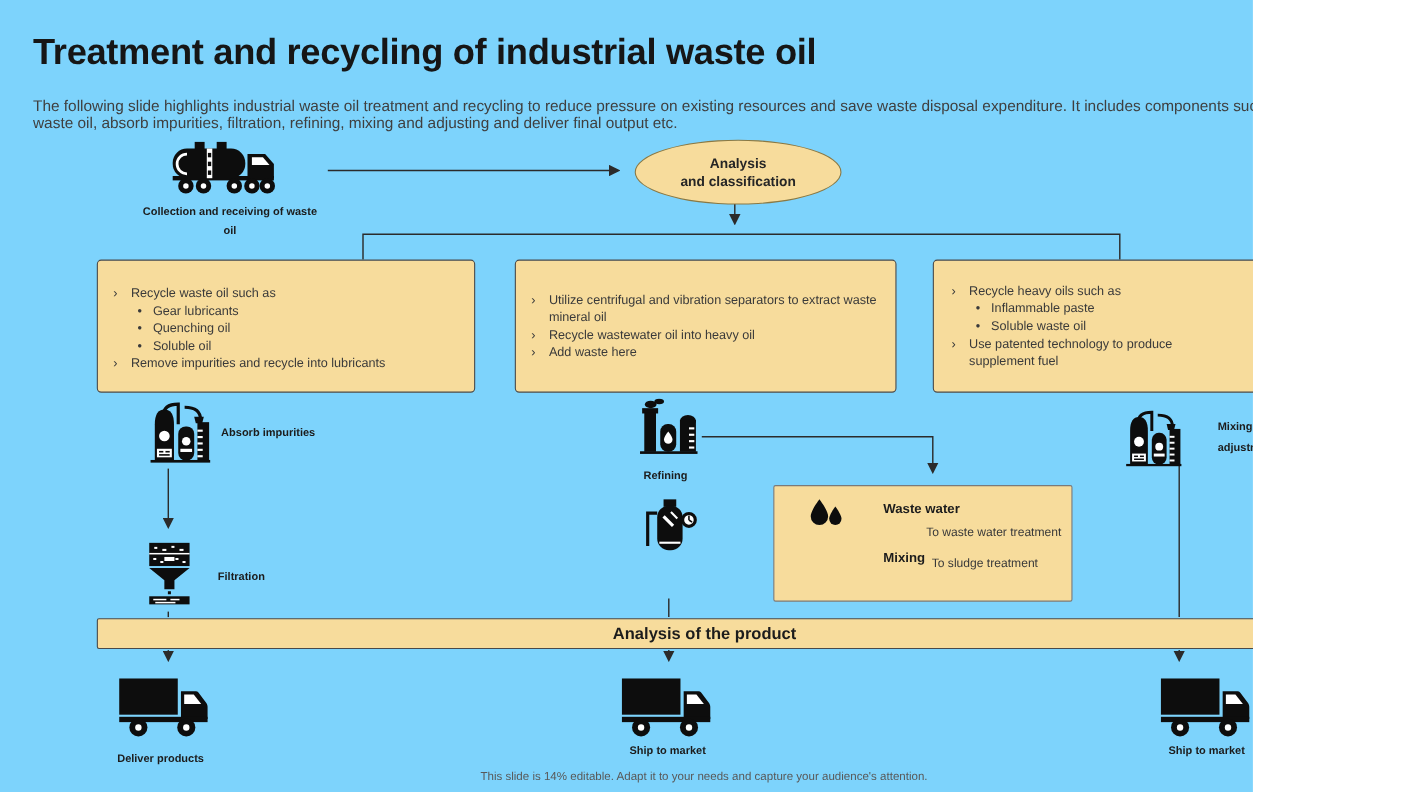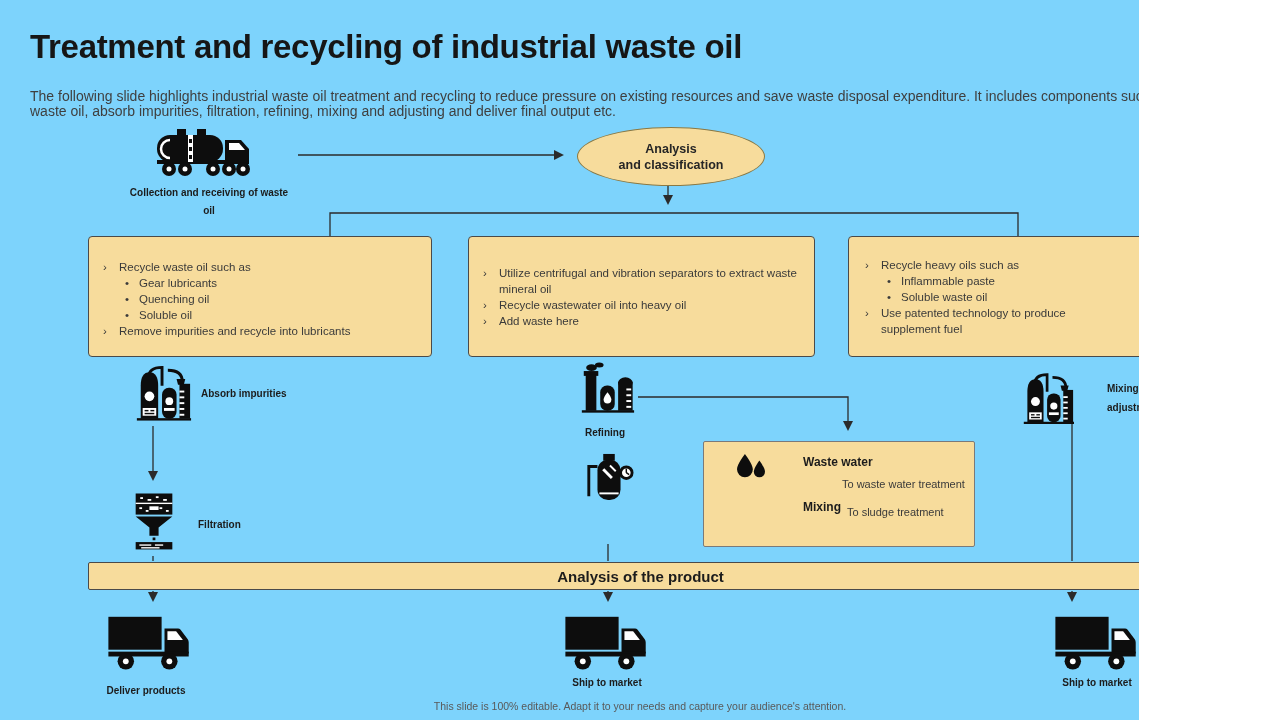--- a/index.html
+++ b/index.html
@@ -313,15 +313,15 @@
       <path d="M64 21 h9 l7 9 h-16 z" fill="#fff"></path>
       <rect x="3" y="42" width="83" height="5" fill="#0d0d0d"></rect>
       <circle cx="21" cy="52" r="8.5" fill="#0d0d0d"></circle>
         <circle cx="21" cy="52" r="3" fill="#fff"></circle>
       <circle cx="66" cy="52" r="8.5" fill="#0d0d0d"></circle>
         <circle cx="66" cy="52" r="3" fill="#fff"></circle>
     </svg>
   </div>
   <div class="abs node-label center" style="left:1017px;top:674px;width:160px;">Ship to market</div>
 
-  <div class="abs footer">This slide is 100% editable. Adapt it to your needs and capture your audience's attention.</div>
+  <div class="abs footer">This slide is 14% editable. Adapt it to your needs and capture your audience's attention.</div>
 
 </div>
 
 </body></html>

